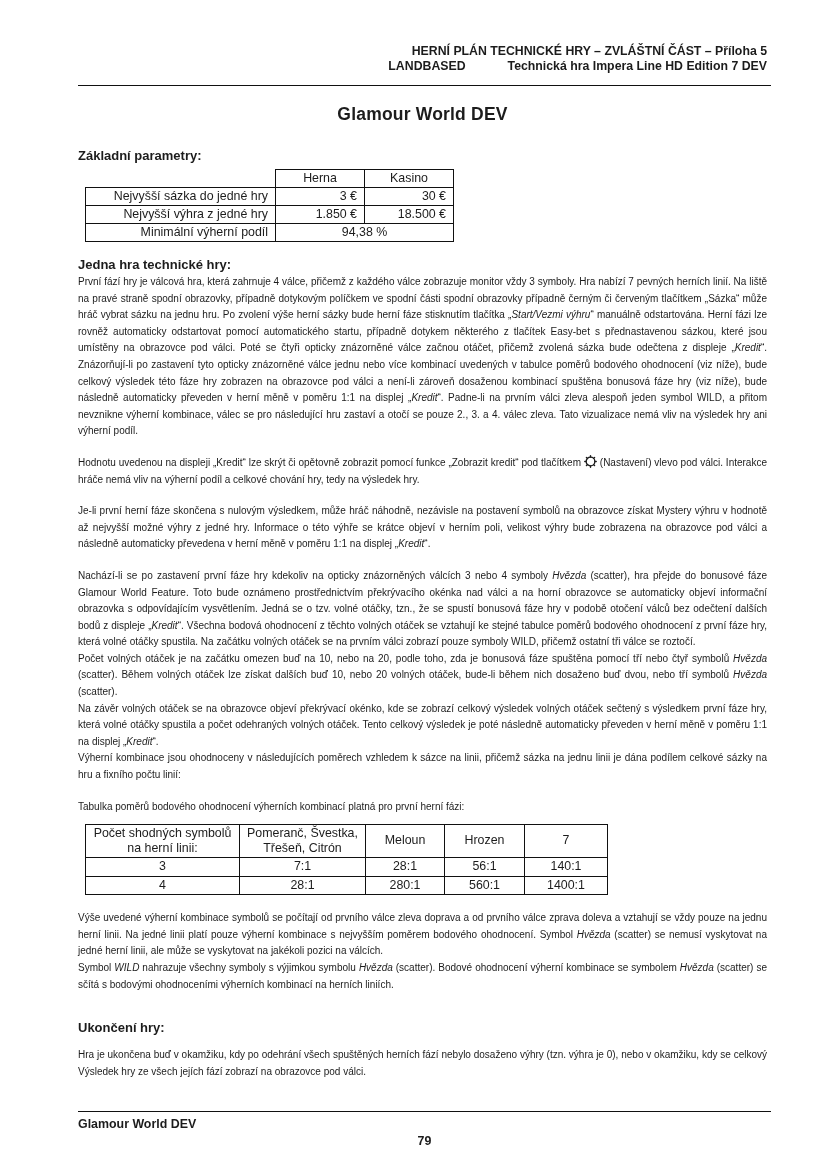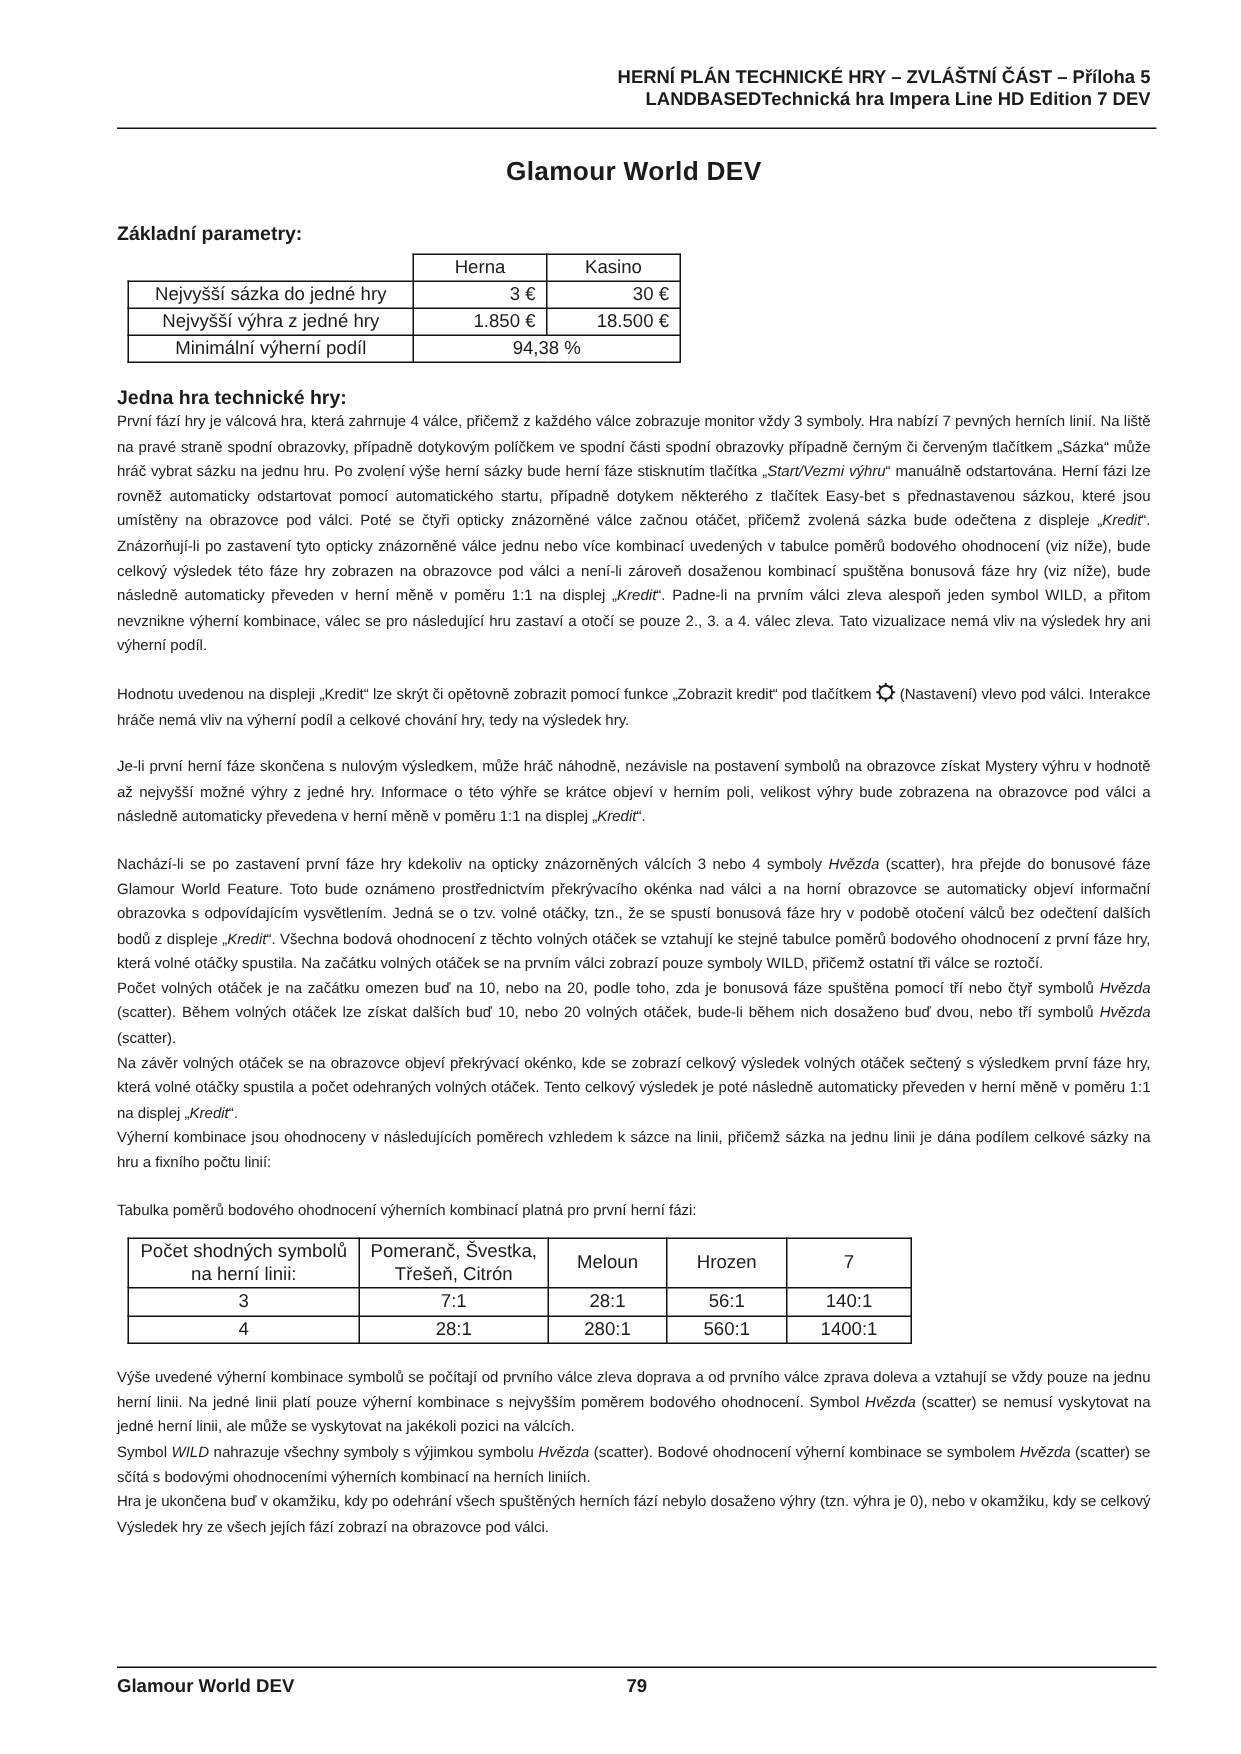--- a/index.html
+++ b/index.html
@@ -12,36 +12,36 @@
     overflow: hidden;
   }
   .page {
     position: relative;
     width: 827px; height: 933px;
     padding: 44px 60px 0 78px;
   }
   
   .doc-header { font-weight: bold; font-size: 12.3px; line-height: 15px; }
   .h-line1 { text-align: right; }
-  .h-line2 { display: flex; justify-content: flex-end; }
+  .h-line2 { display: flex; justify-content: flex-end; gap: 42px; }
   .rule-top { border: none; border-top: 1.6px solid #111; margin: 11px 0 0 0; margin-right: -4px; }
   
   .title { text-align: center; font-size: 17.5px; font-weight: bold; margin-top: 18px; letter-spacing: .2px; }
   
   .sec-heading { font-size: 13px; font-weight: bold; line-height: 16px; }
   .params-heading { margin-top: 23px; }
   .game-heading { margin-top: 15px; margin-bottom: 1px; }
   .ending-heading { margin-top: 27px; margin-bottom: 11px; }
   
   .params-table {
     border-collapse: collapse; margin: 5px 0 0 7px;
     font-size: 12.4px; line-height: 14px; padding-left: 22px;
   }
   .params-table td, .params-table th { border: 1.6px solid #111; padding: 1px 7px 2px 7px; font-weight: normal; }
-  .params-table .col-label { width: 190px; text-align: center; }
+  .params-table .col-label { width: 190px; text-align: right; }
   .params-table .col-val { width: 89px; text-align: right; }
   .params-table th.col-val { text-align: center; }
   .params-table .no-border { border: none; }
   .params-table .merged { text-align: center; }
   
   .para { font-size: 10px; line-height: 16.6px; text-align: justify; }
   .gap { margin-top: 15px; }
   .inline-icon { display: inline-block; vertical-align: -2px; }
   .inline-icon svg { display: block; }
   
@@ -56,21 +56,21 @@
   .paytable .c2 { width: 79px; }
   .paytable .c3 { width: 80px; }
   .paytable .c4 { width: 83px; }
   
   .doc-footer {
     position: absolute; left: 78px; right: 56px; top: 1111px;
     border-top: 1.8px solid #111;
     font-weight: bold; font-size: 12.4px;
     padding-top: 5px;
   }
-  .footer-page { position: absolute; left: 0; right: 0; top: 5px; text-align: center; }
+  .footer-page { position: absolute; left: 0; right: 0; top: 22px; text-align: center; }
   .footer-title { position: relative; z-index: 1; }
 </style>
 </head>
 <body>
 
 <div class="page">
 
   <header class="doc-header">
     <div class="h-line1">HERNÍ PLÁN TECHNICKÉ HRY – ZVLÁŠTNÍ ČÁST – Příloha 5</div>
     <div class="h-line2">
@@ -161,20 +161,21 @@
           <td class="c3">560:1</td>
           <td class="c4">1400:1</td>
         </tr>
       </tbody>
     </table>
     <p class="para gap"><span>Výše uvedené výherní kombinace symbolů se počítají od prvního válce zleva doprava a od prvního válce zprava doleva a vztahují se vždy pouze na jednu herní linii. Na jedné linii platí pouze výherní kombinace s nejvyšším poměrem bodového ohodnocení. Symbol </span><i>Hvězda</i><span> (scatter) se nemusí vyskytovat na jedné herní linii, ale může se vyskytovat na jakékoli pozici na válcích.</span></p>
     <p class="para"><span>Symbol </span><i>WILD</i><span> nahrazuje všechny symboly s výjimkou symbolu </span><i>Hvězda</i><span> (scatter). Bodové ohodnocení výherní kombinace se symbolem </span><i>Hvězda</i><span> (scatter) se sčítá s bodovými ohodnoceními výherních kombinací na herních liniích.</span></p>
   </section>
 
   <section>
+    <h2 class="sec-heading ending-heading">Ukončení hry:</h2>
     <p class="para"><span>Hra je ukončena buď v okamžiku, kdy po odehrání všech spuštěných herních fází nebylo dosaženo výhry (tzn. výhra je 0), nebo v okamžiku, kdy se celkový Výsledek hry ze všech jejích fází zobrazí na obrazovce pod válci.</span></p>
 
   </section>
 
   <footer class="doc-footer">
     <div class="footer-page">79</div>
     <div class="footer-title">Glamour World DEV</div>
   </footer>
 
 </div>

